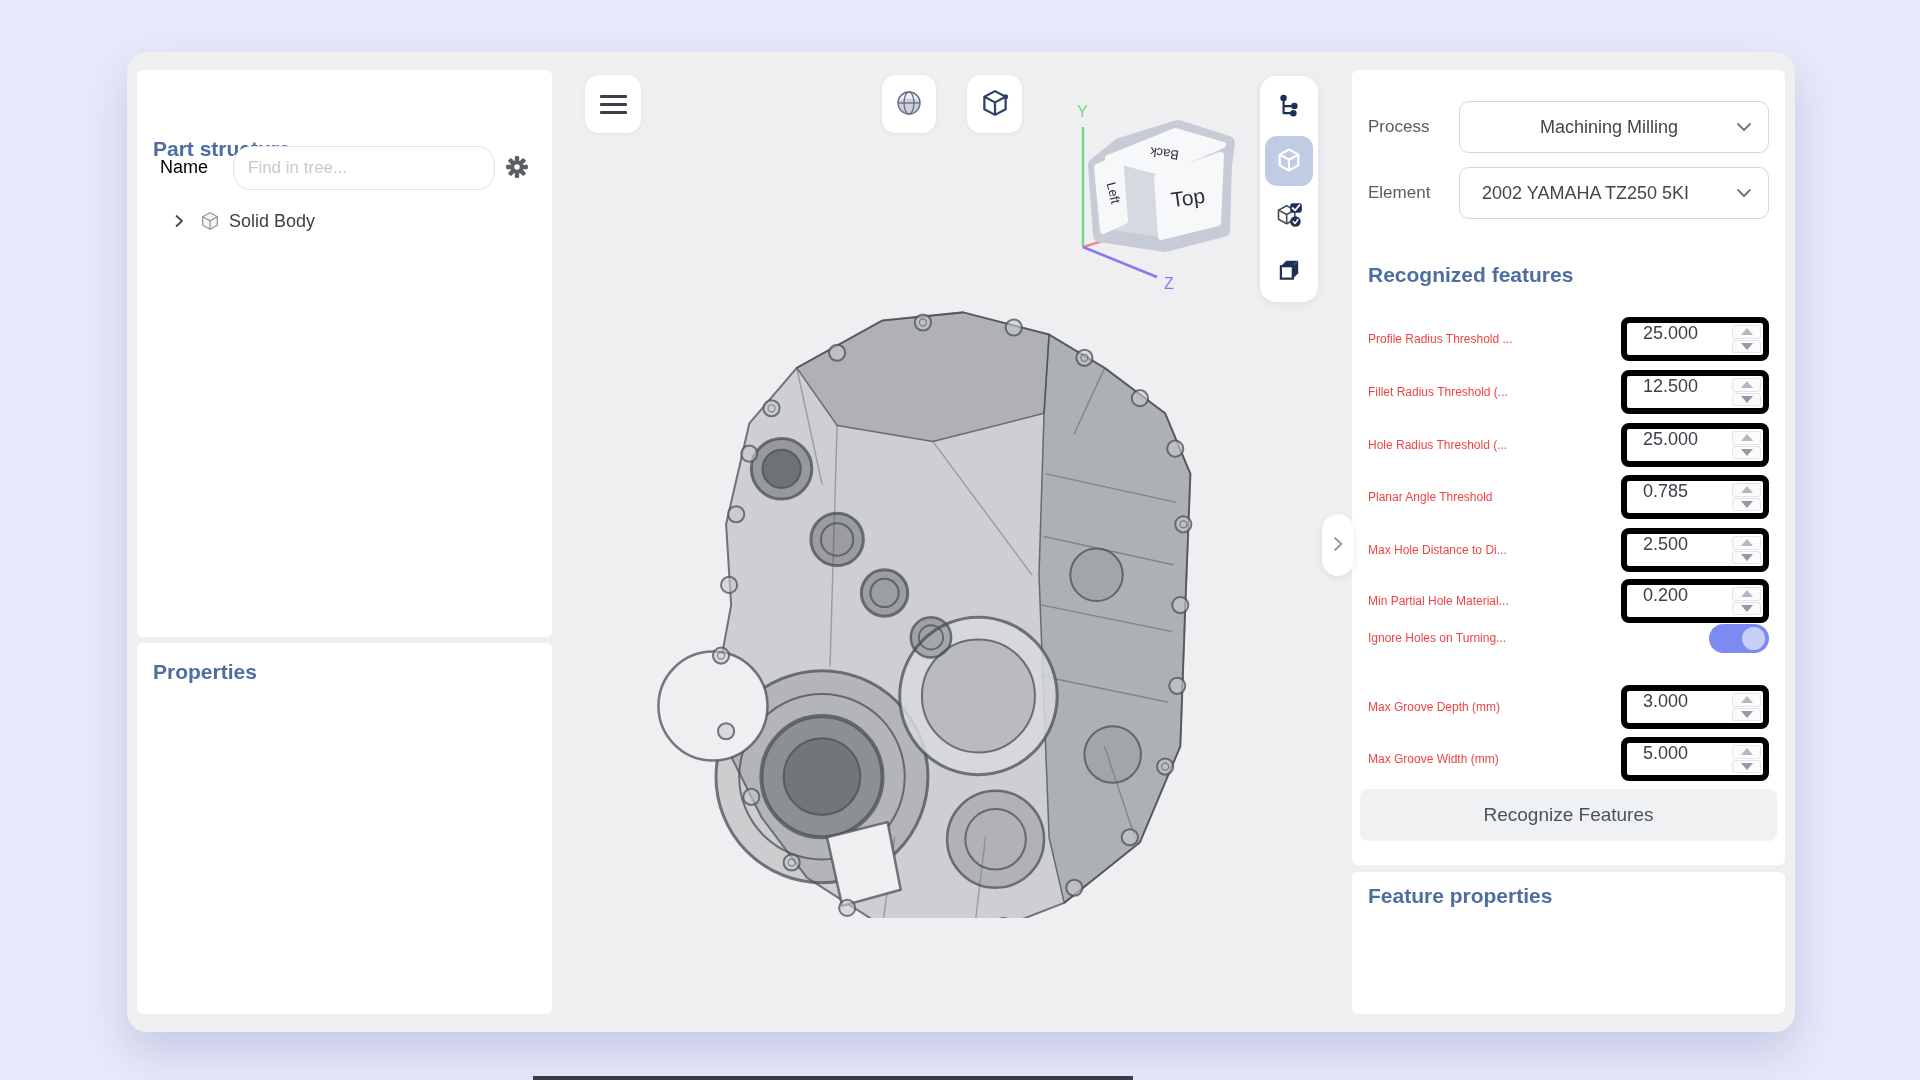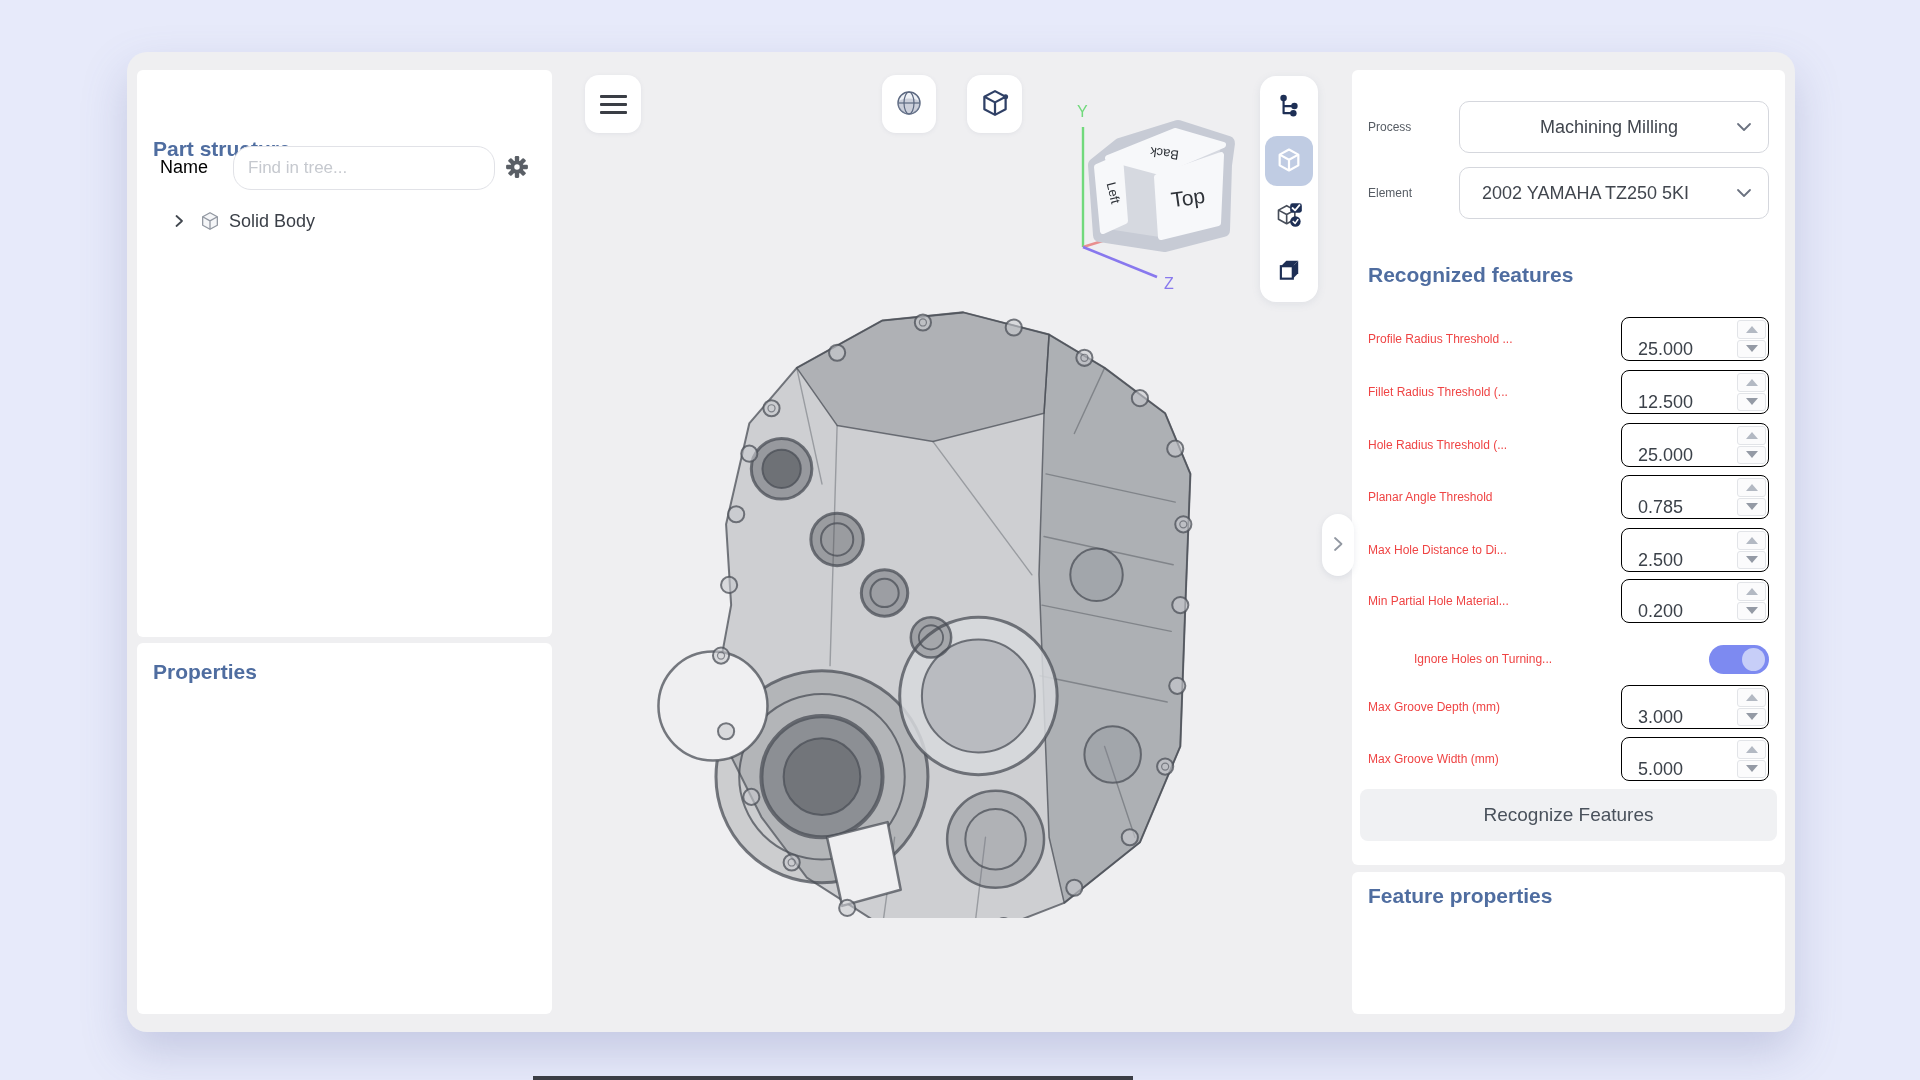--- a/index.html
+++ b/index.html
@@ -54,31 +54,31 @@
 
   .collapse-pill { position:absolute; left:1322px; top:514px; width:32px; height:62px;
     background:#ffffff; border-radius:16px; box-shadow:0 2px 6px rgba(110,120,150,0.15);
     display:flex; align-items:center; justify-content:center; cursor:pointer; border:none; z-index:5; }
 
   .model-viewport { position:absolute; left:630px; top:272px; width:606px; height:646px; cursor:grab; }
 
   
   .drow { position:absolute; left:16px; right:16px; height:52px;
     display:flex; align-items:center; justify-content:space-between; }
-  .drow-label { font-size:12px; color:#565c64; }
+  .drow-label { font-size:17px; color:#565c64; }
   .select-box { width:310px; height:52px; border:1px solid #d5d7dd; border-radius:10px;
     background:#fff; display:flex; align-items:center; cursor:pointer; padding:0 16px 0 22px; }
   .select-value { flex:1; font-size:18px; color:#41464e; white-space:nowrap; overflow:hidden; }
   .select-box svg { flex:none; }
 
   .prow { position:absolute; left:16px; right:16px; height:44px;
     display:flex; align-items:center; justify-content:space-between; }
   .param-label { font-size:12px; color:#ef4444; white-space:nowrap; overflow:hidden; }
-  .spinbox { width:148px; height:44px; border:1px solid #000000; border-radius:8px;
-    background:#fff; display:flex; align-items:flex-end; position:relative; }
+  .spinbox { width:148px; height:44px; border:6px solid #000000; border-radius:8px;
+    background:#fff; display:flex; align-items:flex-start; position:relative; }
   .spin-value { font-size:18px; color:#3b4149; padding-left:16px; }
   .spin-arrows { position:absolute; right:2px; top:2px; bottom:2px; width:29px;
     display:flex; flex-direction:column; gap:1px; }
   .spin-btn { flex:1; border:1px solid #e2e4e8; border-radius:3px; background:#fbfbfc;
     display:flex; align-items:center; justify-content:center; cursor:pointer; padding:0; }
   .tri-up { width:0; height:0; border-left:6px solid transparent; border-right:6px solid transparent;
     border-bottom:7px solid #b3b9c3; }
   .tri-down { width:0; height:0; border-left:6px solid transparent; border-right:6px solid transparent;
     border-top:7px solid #949aa5; }
 
@@ -250,21 +250,21 @@
           <button class="spin-btn">
               <span class="tri-up"></span>
             </button>
           <button class="spin-btn">
               <span class="tri-down"></span>
             </button>
         </div>
       </div>
     </div>
 
-    <div class="prow" style="top:567px;margin-left:46px;">
+    <div class="prow" style="top:546px;">
       <span class="param-label">Ignore Holes on Turning...</span>
       <button class="toggle">
         <span class="knob"></span>
       </button>
     </div>
 
     <div class="prow" style="top:615px;">
       <span class="param-label">Max Groove Depth (mm)</span>
       <div class="spinbox">
         <span class="spin-value">3.000</span>

